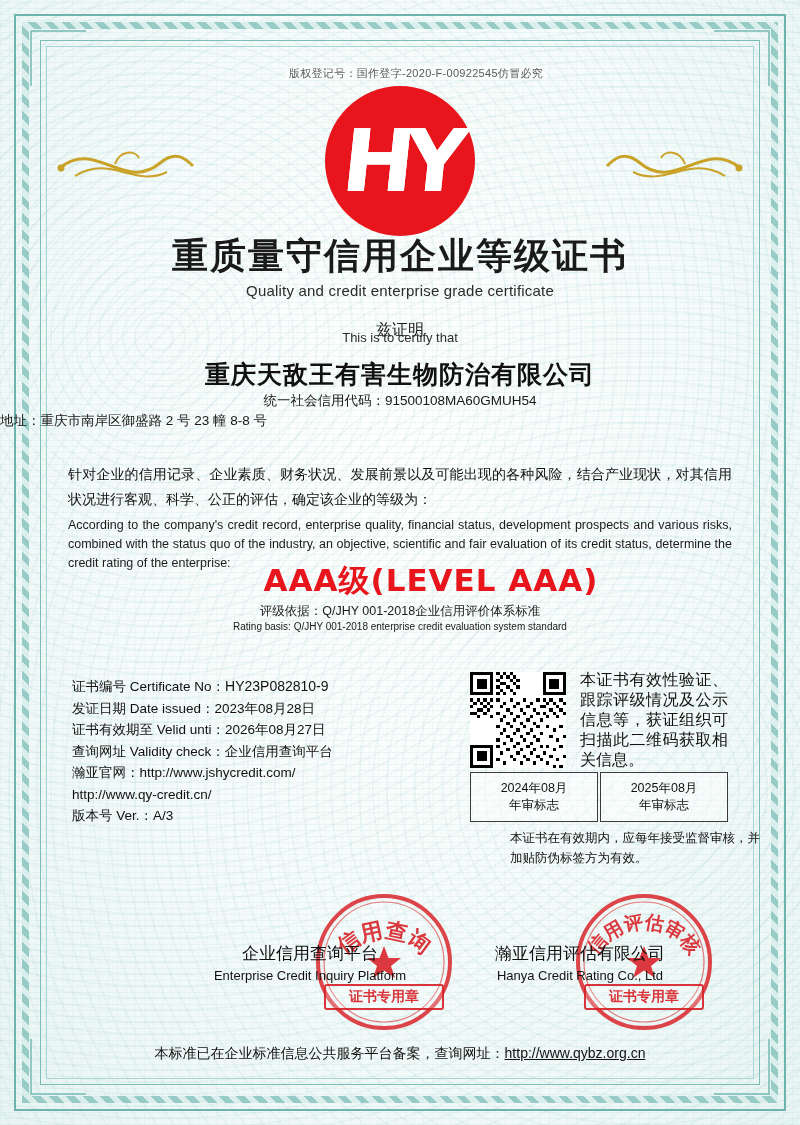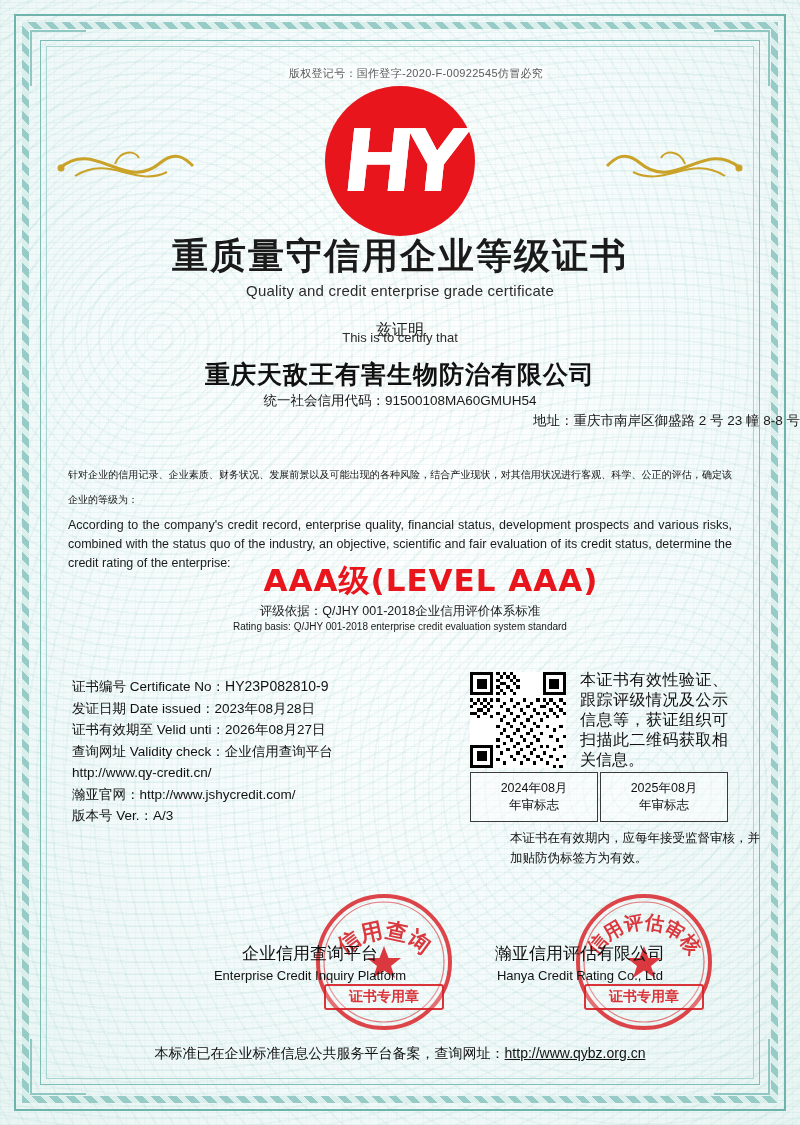--- a/index.html
+++ b/index.html
@@ -110,29 +110,29 @@
   .company{
     position:absolute;top:358px;width:100%;text-align:center;
     font-size:25px;font-weight:bold;color:#111;letter-spacing:1px;
     font-family:"DejaVu Sans","Liberation Sans",sans-serif;
   }
   .code{
     position:absolute;top:392px;width:100%;text-align:center;
     font-size:13.5px;color:#1a1a1a;
   }
   .addr{
-    position:absolute;top:412px;width:100%;text-align:right;
+    position:absolute;top:412px;width:100%;text-align:left;
     font-size:13.5px;color:#1a1a1a;
   }
 
   .para{
     position:absolute;left:68px;right:68px;top:462px;
     color:#111;
   }
-  .para .zh{font-size:10px;line-height:25px;text-align:justify;}
+  .para .zh{font-size:14px;line-height:25px;text-align:justify;}
   .para .en{font-size:12.5px;line-height:19px;margin-top:4px;text-align:justify;color:#1b1b1b;}
 
   .level{
     position:absolute;top:560px;width:100%;text-align:center;
     color:#e8161c;font-size:31px;font-weight:bold;letter-spacing:1px;
     font-family:"DejaVu Sans","Liberation Sans",sans-serif;
     padding-left:31px;
   }
   .basis-zh{
     position:absolute;top:603px;width:100%;text-align:center;
@@ -280,24 +280,24 @@
       <div class="row">
         <span>发证日期 Date issued：</span><span class="val">2023年08月28日</span>
       </div>
       <div class="row">
         <span>证书有效期至 Velid unti：</span><span class="val">2026年08月27日</span>
       </div>
       <div class="row">
         <span>查询网址 Validity check：</span><span class="val">企业信用查询平台</span>
       </div>
       <div class="row">
+        <span>瀚亚官网：</span><span>http://www.jshycredit.com/</span>
+      </div>
+      <div class="row">
         <span>http://www.qy-credit.cn/</span>
-      </div>
-      <div class="row">
-        <span>瀚亚官网：</span><span>http://www.jshycredit.com/</span>
       </div>
       <div class="row">
         <span>版本号 Ver.：</span><span class="val">A/3</span>
       </div>
     </div>
 
     <div class="qr">
       <svg width="96" height="96" viewBox="0 0 29 29" shape-rendering="crispEdges">
         <rect width="29" height="29" fill="#ffffff"></rect>
         <g fill="#000000">

